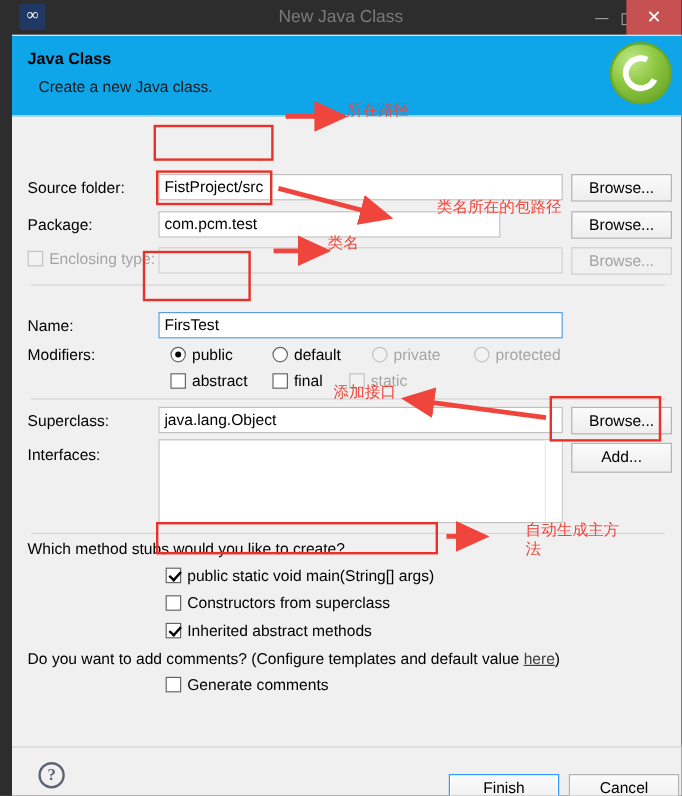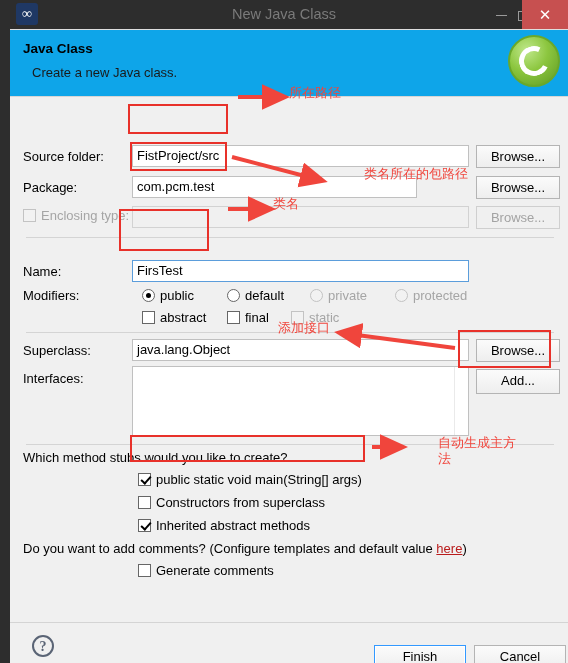--- a/index.html
+++ b/index.html
@@ -165,21 +165,21 @@
     background: #ffffff;
     border: 1px solid #c0c0c0;
   }
   .listbox .vscroll {
     position: absolute; right: 0; top: 0;
     width: 14px; height: 100%;
     background: #ffffff;
     border-left: 1px solid #eaeaea;
   }
 
-  .link { color: #b91c1c; text-decoration: underline; }
+  .link { color: #404040; text-decoration: underline; }
 
   
   #footer {
     position: absolute; left: 0; top: 592px;
     width: 558px; height: 42px;
     background: #f0f0f0;
     border-top: 1px solid #d4d4d4;
   }
   #help-icon {
     position: absolute; left: 22px; top: 12px;

